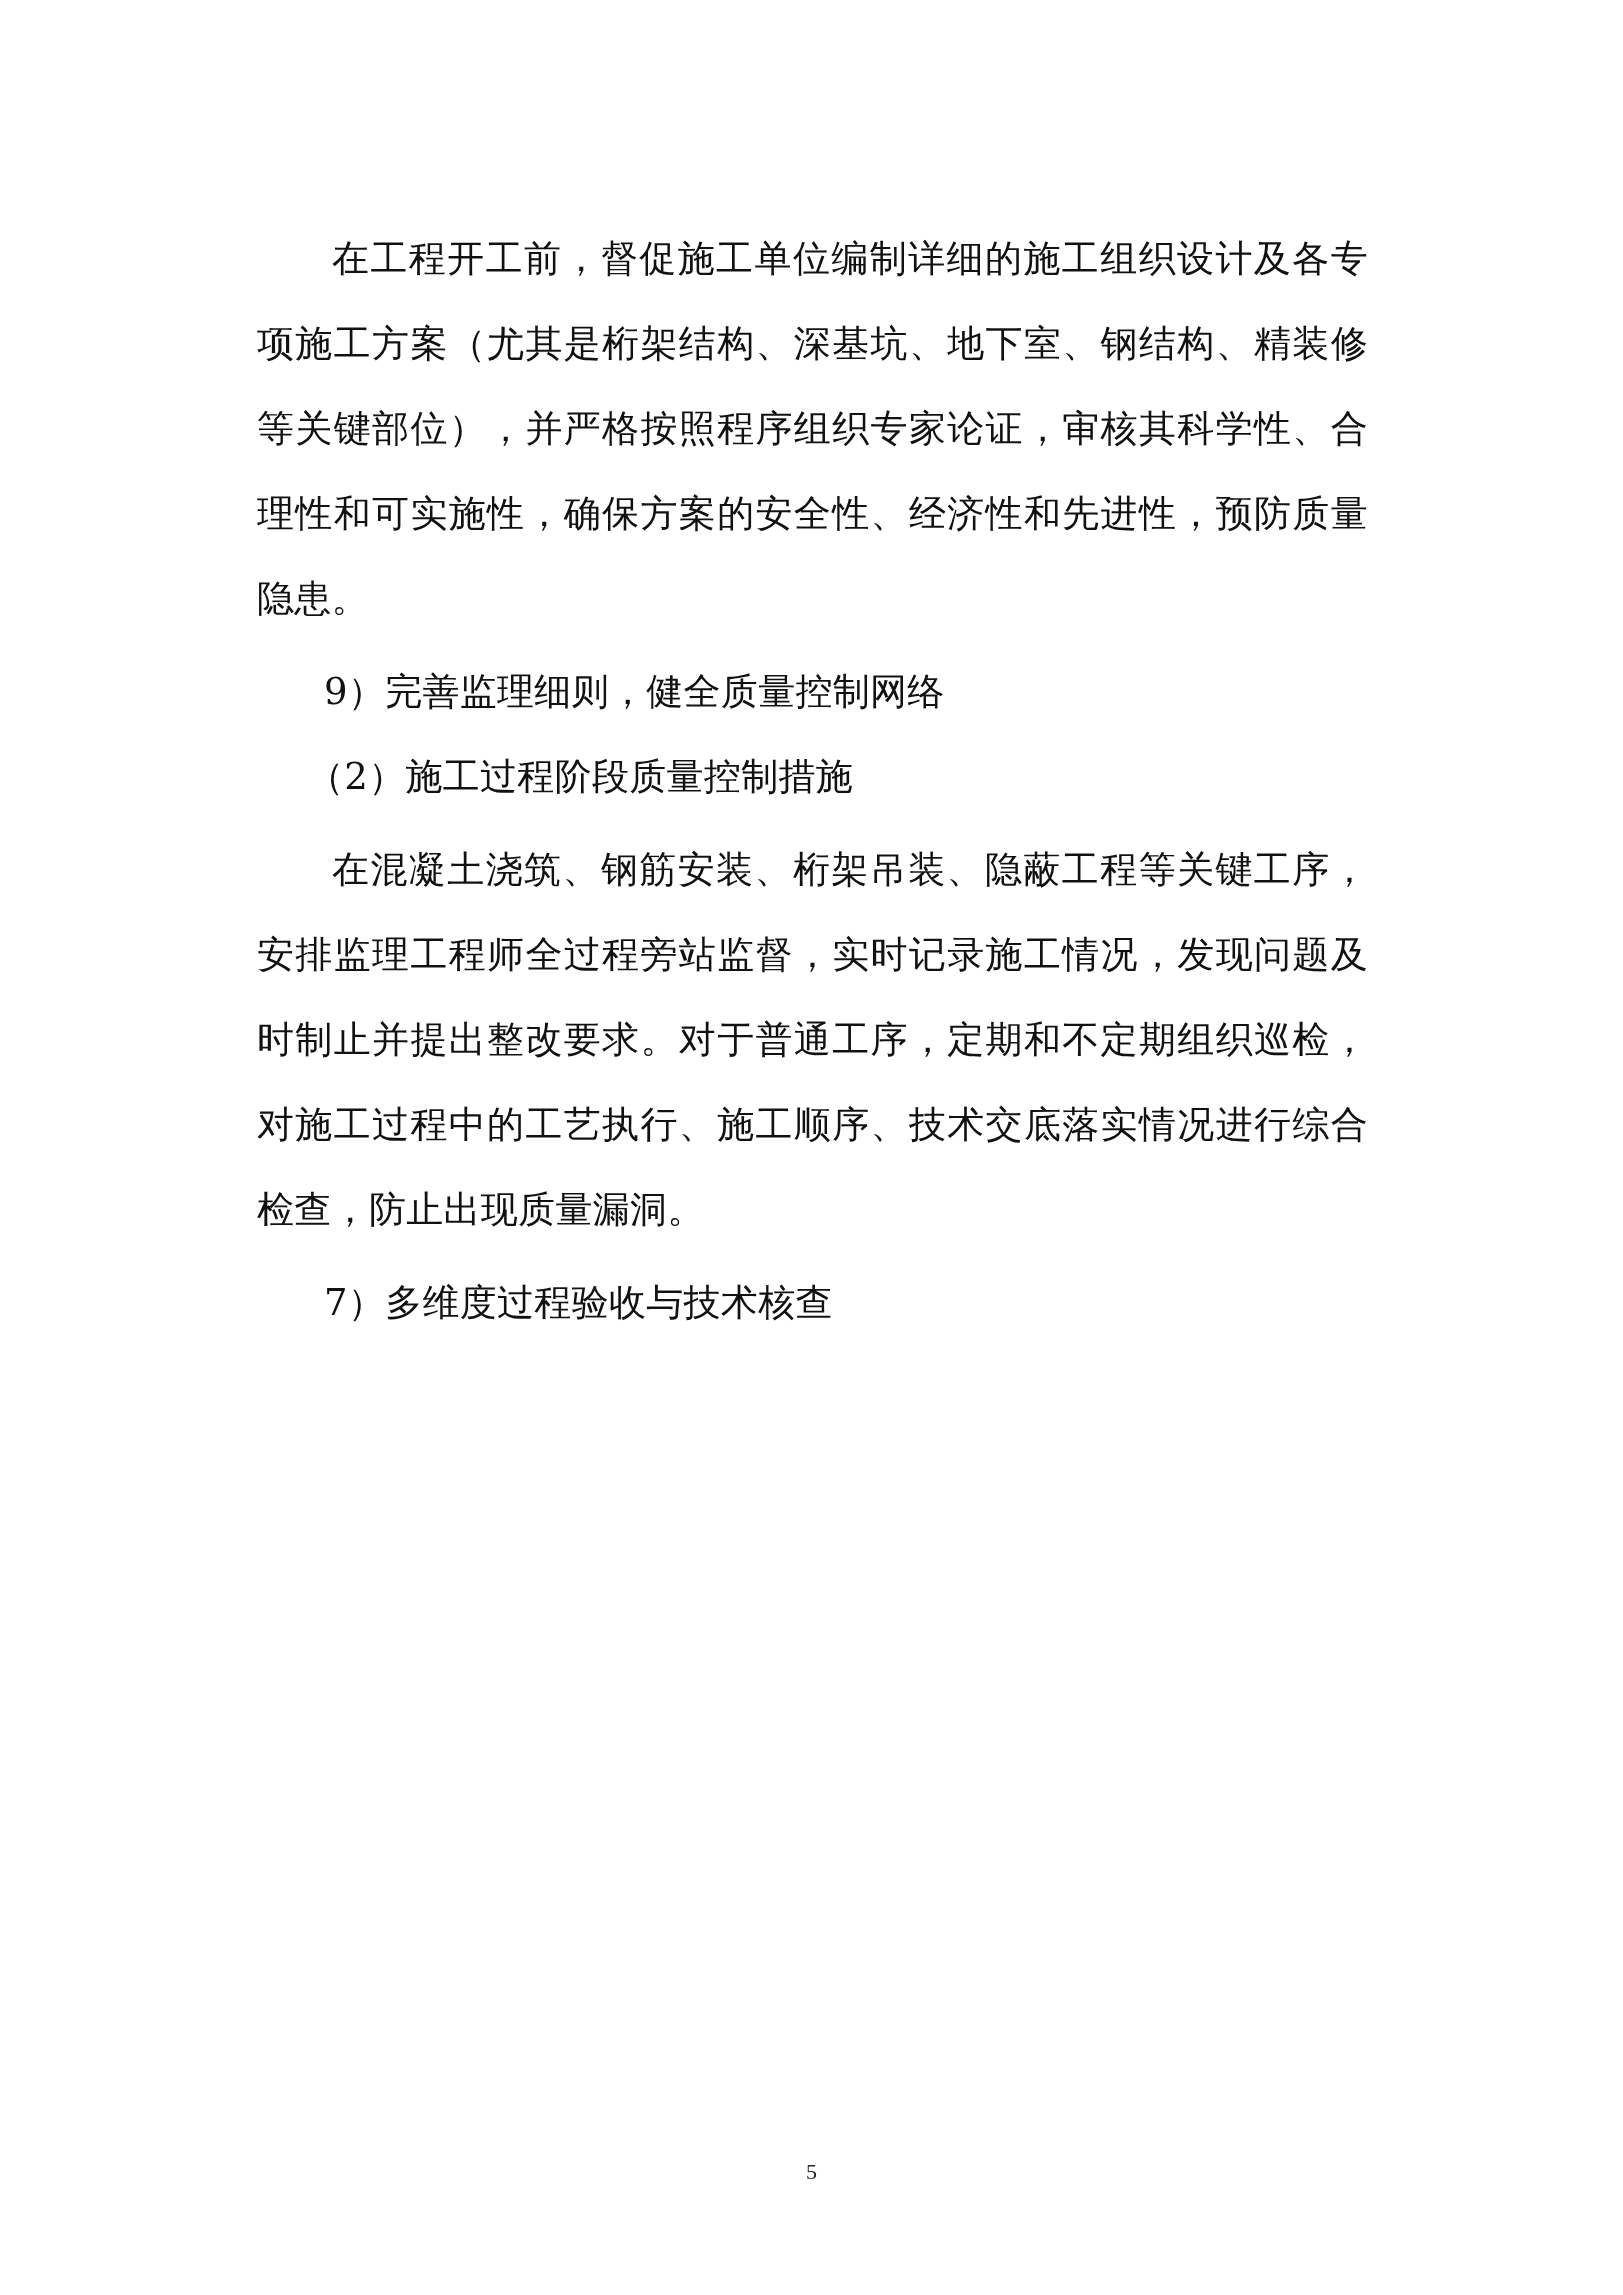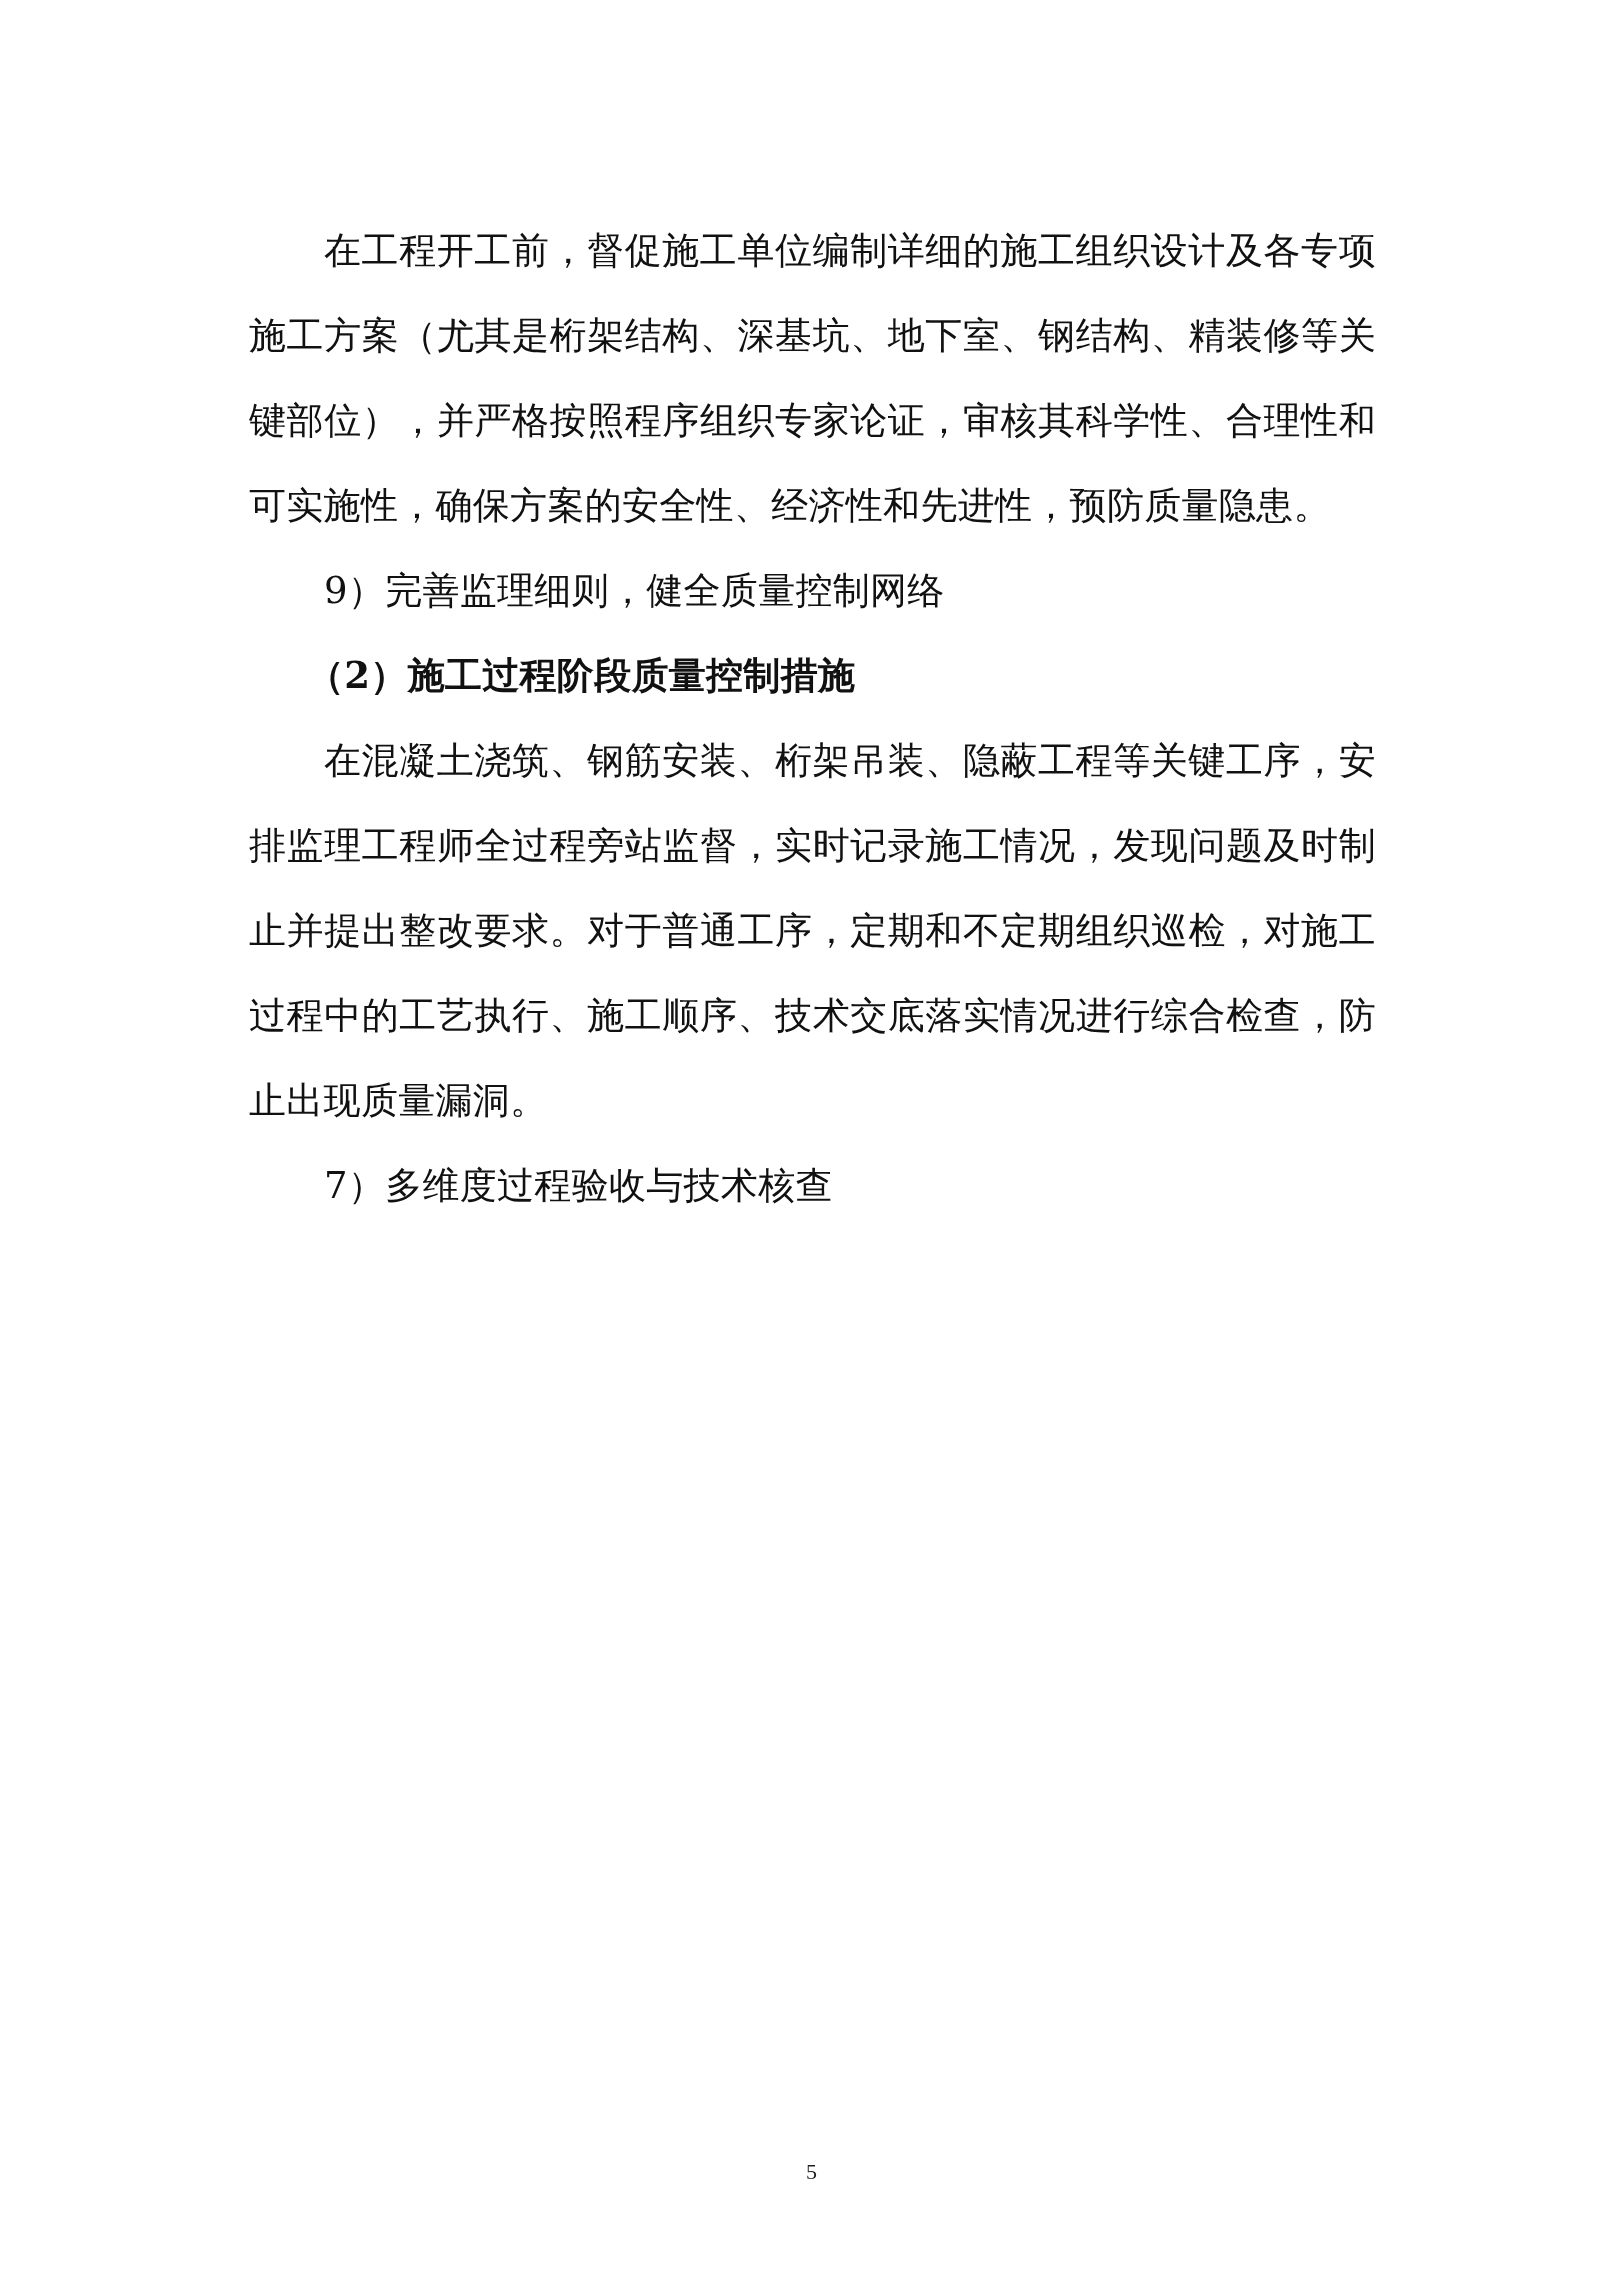--- a/index.html
+++ b/index.html
@@ -8,23 +8,23 @@
     position: absolute; left: 0; top: 0; width: 1623px; height: 2295px;
     background: #ffffff;
   }
   .text-block {
     position: absolute; left: 249px; top: 208px; width: 1127px;
     font-family: "DejaVu Serif", "Liberation Serif", serif;
     font-size: 37px; line-height: 85px; color: #111111;
     text-align: justify; text-justify: inter-character;
     letter-spacing: 0.3px;
   }
-  .para { margin: 0; text-indent: 75px; }
+  .para { margin: 8px; text-indent: 75px; }
   .heading { margin: 0; text-indent: 75px; }
-  .heading.paren { text-indent: 58px; font-weight: bold; }
+  .heading.paren { text-indent: 58px; }
   .page-number {
     position: absolute; left: 0; width: 1623px; top: 2159px;
     text-align: center;
     font-family: "Liberation Serif", "DejaVu Serif", serif;
     font-size: 22px; color: #222222;
   }
 </style>
 </head>
 <body>
 

